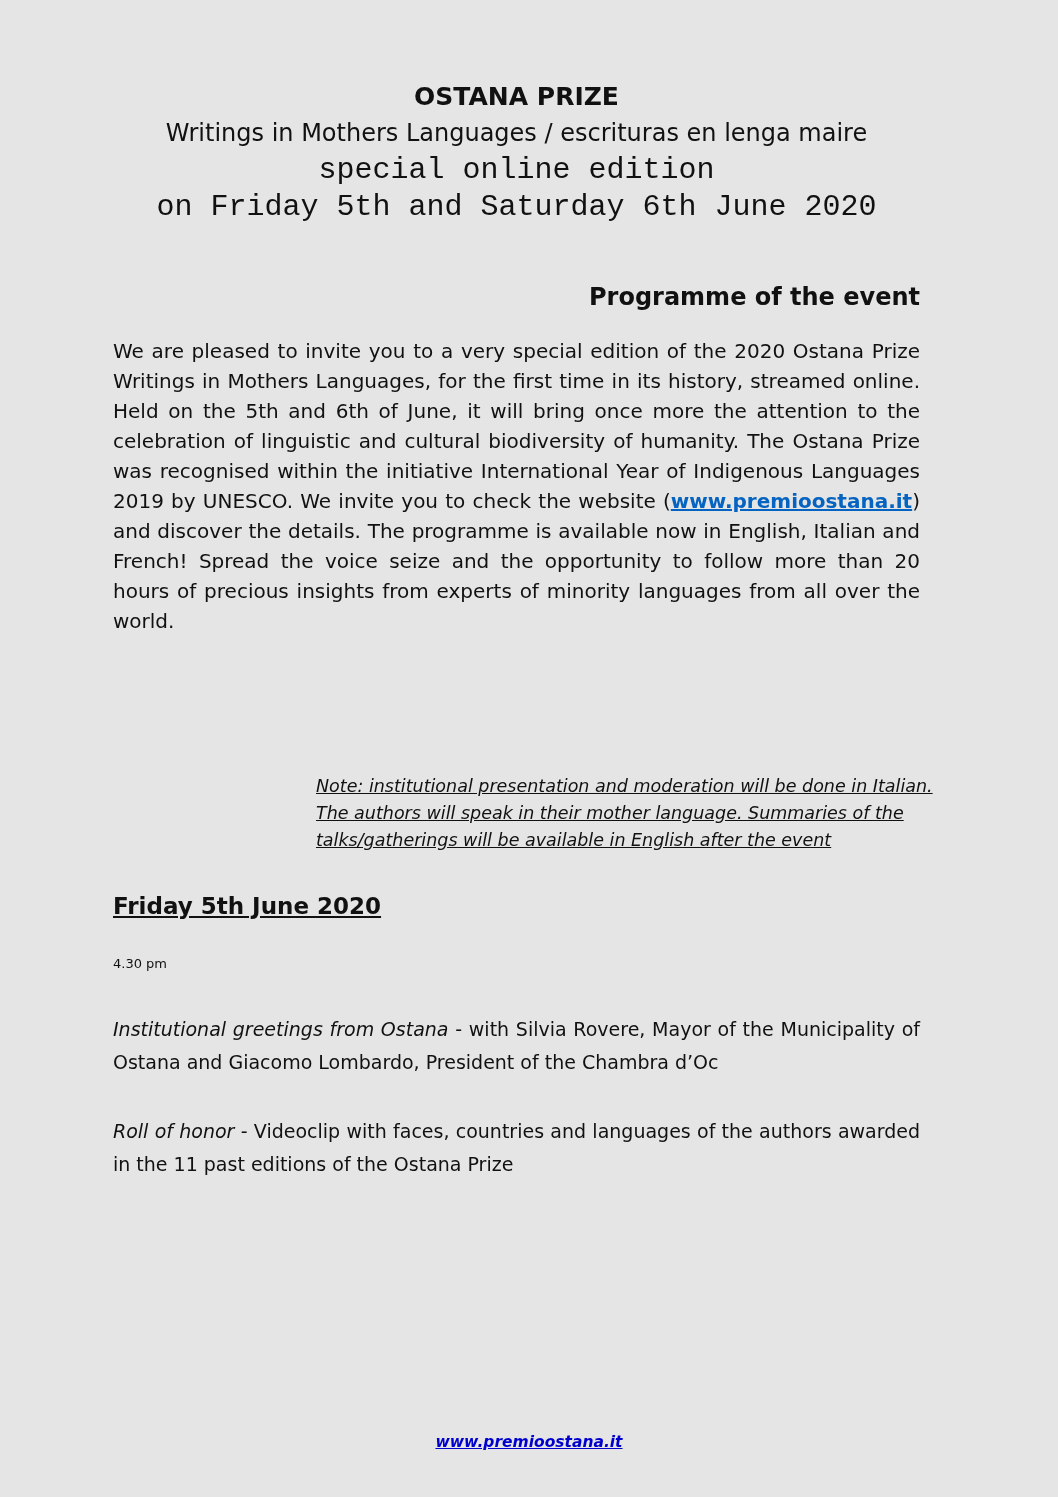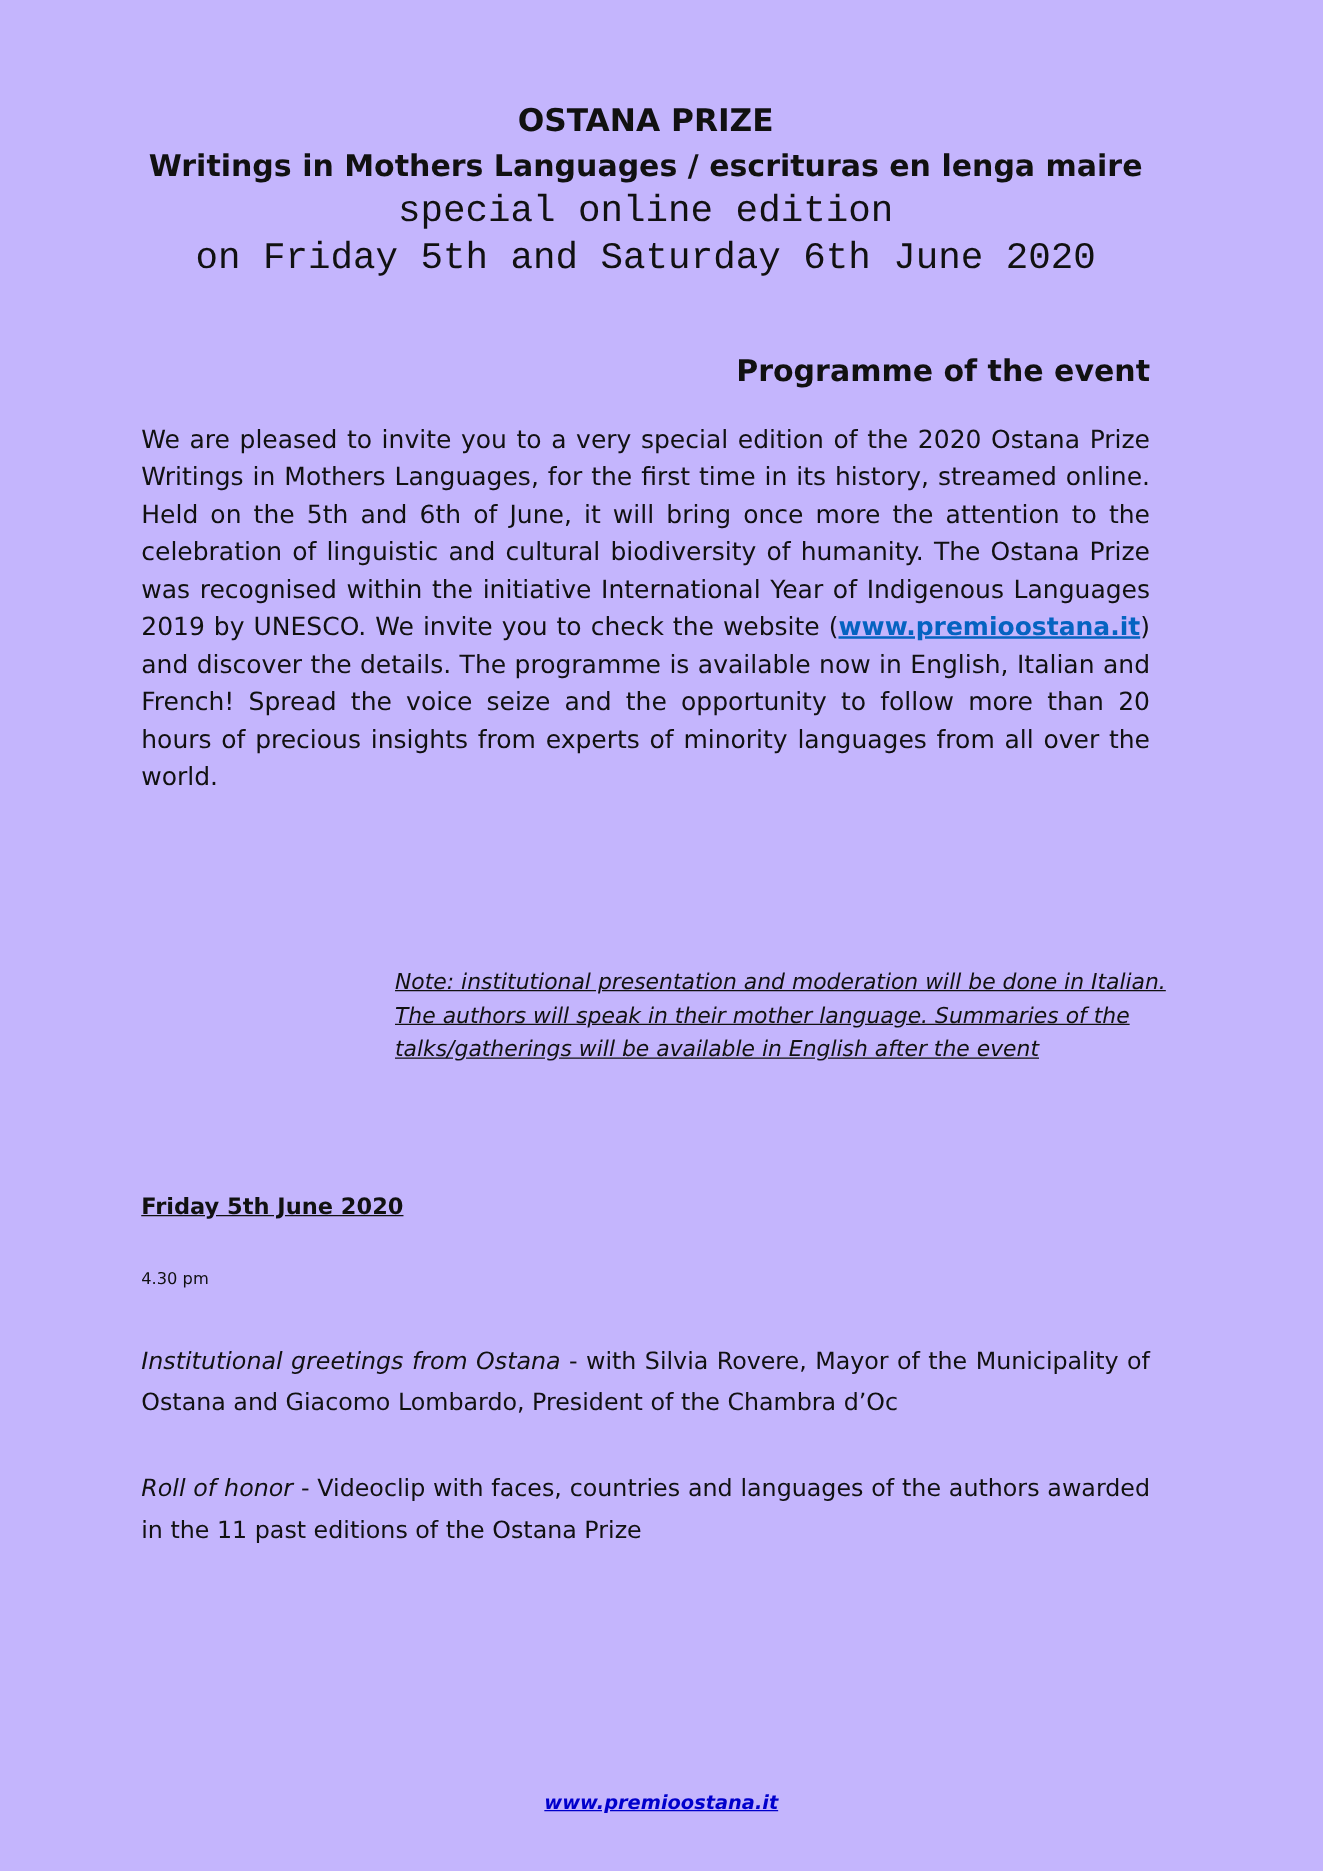--- a/index.html
+++ b/index.html
@@ -4,37 +4,37 @@
 <style>
   html, body {
     margin: 0;
     padding: 0;
     background: #ffffff;
   }
   .page {
     position: relative;
     width: 1058px;
     height: 1497px;
-    background: #c4b5fd;
+    background: #e5e5e5;
     color: #111111;
     font-family: "DejaVu Sans", "Liberation Sans", sans-serif;
     box-sizing: border-box;
     padding: 78px 138px 0 113px;
     overflow: hidden;
   }
   
   .doc-header { text-align: center; }
   .doc-title {
     font-size: 25px;
     font-weight: bold;
     line-height: 37px;
   }
   .doc-subtitle {
     font-size: 24px;
-    font-weight: bold;
+    font-weight: normal;
     line-height: 37px;
   }
   .doc-edition, .doc-dates {
     font-size: 30px;
     font-weight: normal;
     line-height: 37px;
     font-family: Liberation Mono, monospace;
   }
   
   .programme-heading {
@@ -64,22 +64,22 @@
     margin-left: 203px;
     width: 640px;
     font-size: 17.5px;
     font-style: italic;
     line-height: 27px;
     text-align: left;
     text-decoration: underline;
   }
   
   .day-heading {
-    margin-top: 100px;
-    font-size: 18px;
+    margin-top: 40px;
+    font-size: 23px;
     font-weight: bold;
     text-decoration: underline;
     line-height: 24px;
   }
   .session-time {
     margin-top: 32px;
     font-size: 13px;
     line-height: 27px;
   }
   .session-title {

